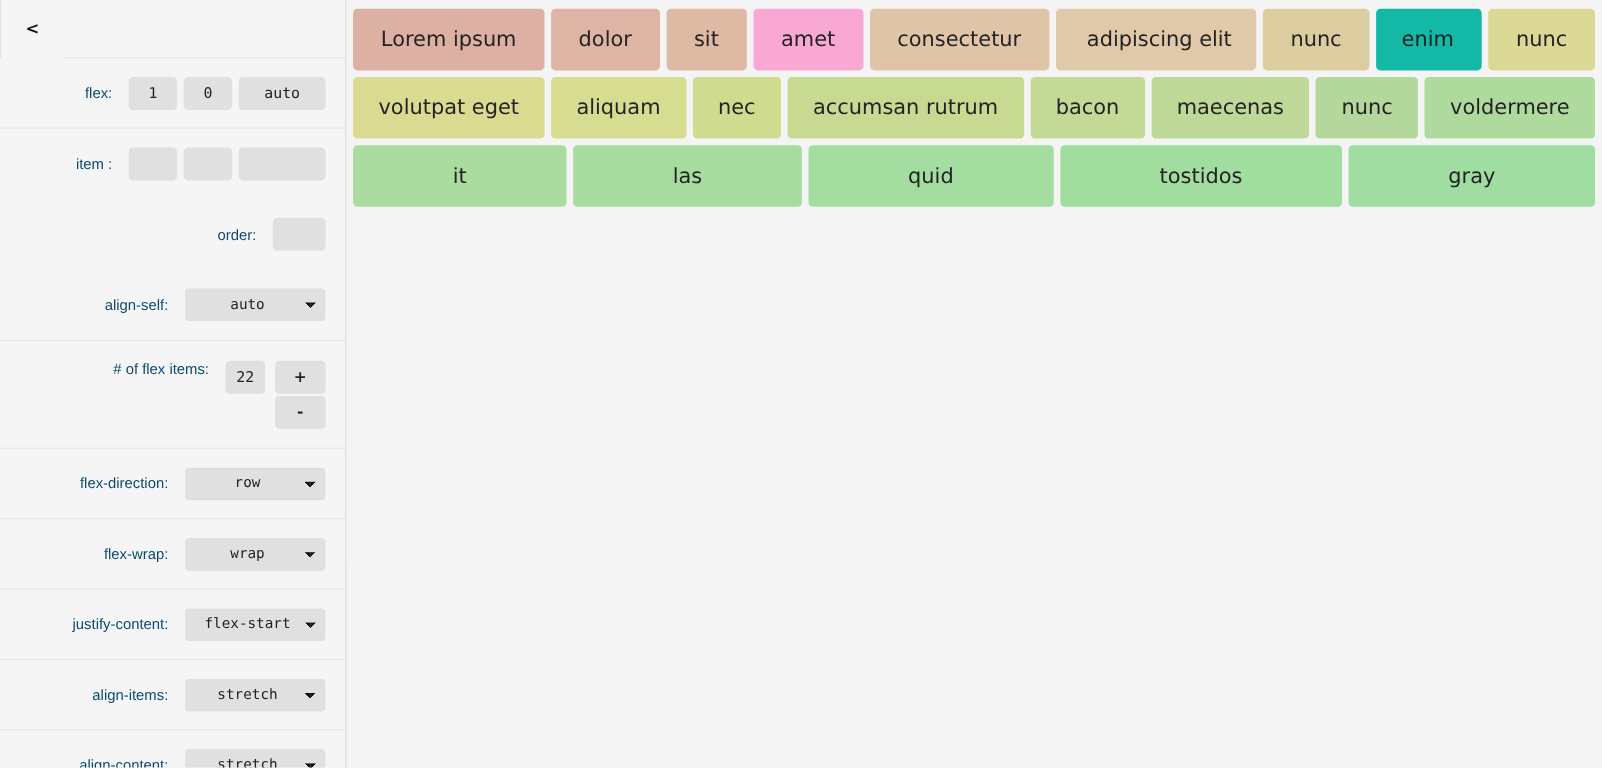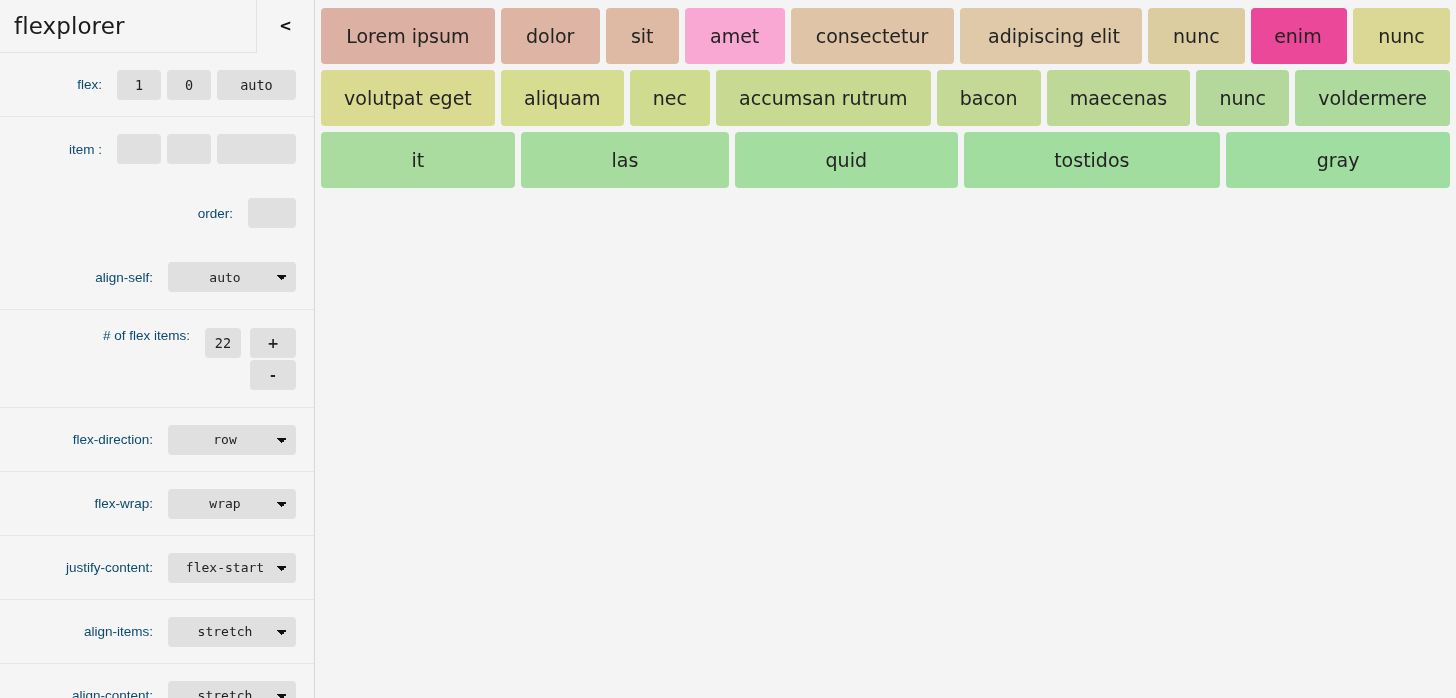--- a/index.html
+++ b/index.html
@@ -185,21 +185,20 @@
   }
 </style>
 </head>
 <body>
 
 <div id="app">
 
   <aside id="sidebar">
 
     <div class="sidebar-header">
-      <div class="app-title">flexplorer</div>
       <button class="collapse-btn">
         <span>&lt;</span>
       </button>
     </div>
 
     <div class="ctrl-row">
       <span class="ctrl-label">flex:</span>
       <input class="txt-input w-flex1" type="text" value="1" style="">
       <input class="txt-input w-flex2" type="text" value="0" style="">
       <input class="txt-input w-flex3" type="text" value="auto" style="">
@@ -276,21 +275,21 @@
         </div>
         <div class="flex-item" style="background-color: rgb(223, 196, 167);">
           <span>consectetur</span>
         </div>
         <div class="flex-item" style="background-color: rgb(223, 201, 169); justify-content: flex-end;">
           <span>adipiscing elit</span>
         </div>
         <div class="flex-item" style="background-color: rgb(220, 205, 160);">
           <span>nunc</span>
         </div>
-        <div class="flex-item" style="background-color: #ec4899; padding-left: 20px;">
+        <div class="flex-item" style="background-color: #14b8a6; padding-left: 20px;">
           <span>enim</span>
         </div>
         <div class="flex-item" style="background-color: rgb(219, 215, 148);">
           <span>nunc</span>
         </div>
         <div class="flex-item" style="background-color: rgb(218, 219, 145);">
           <span>volutpat eget</span>
         </div>
         <div class="flex-item" style="background-color: rgb(214, 220, 144);">
           <span>aliquam</span>

